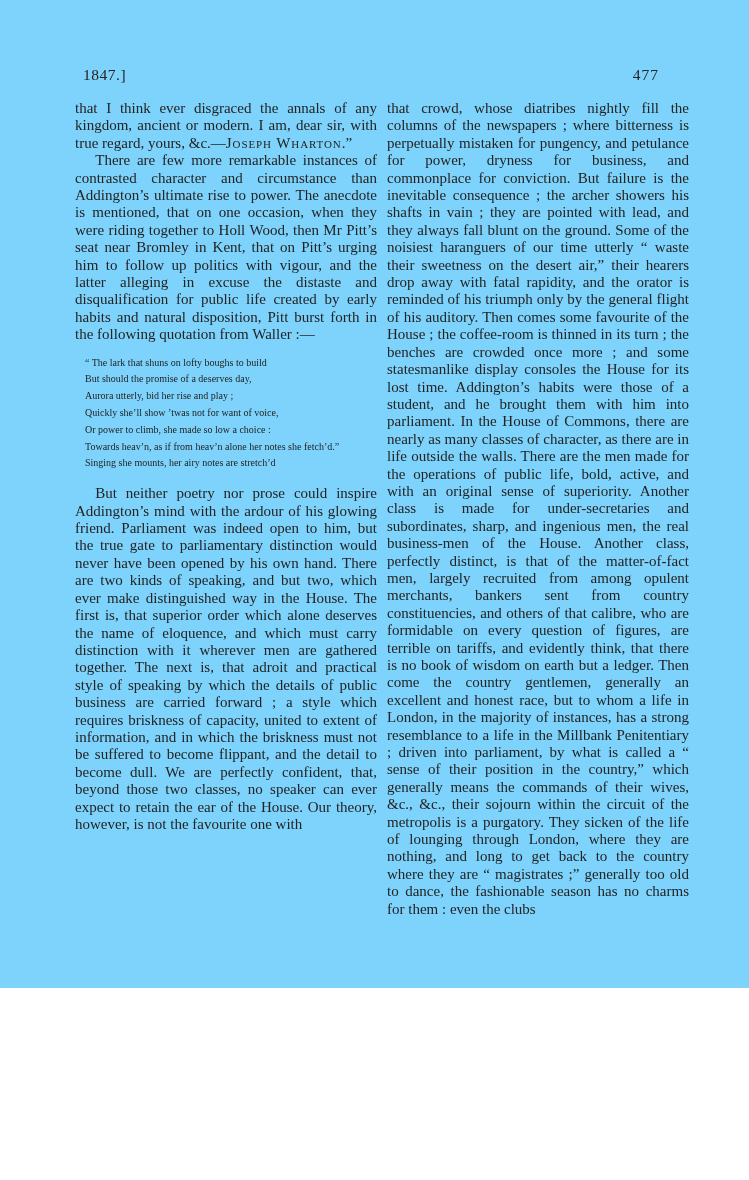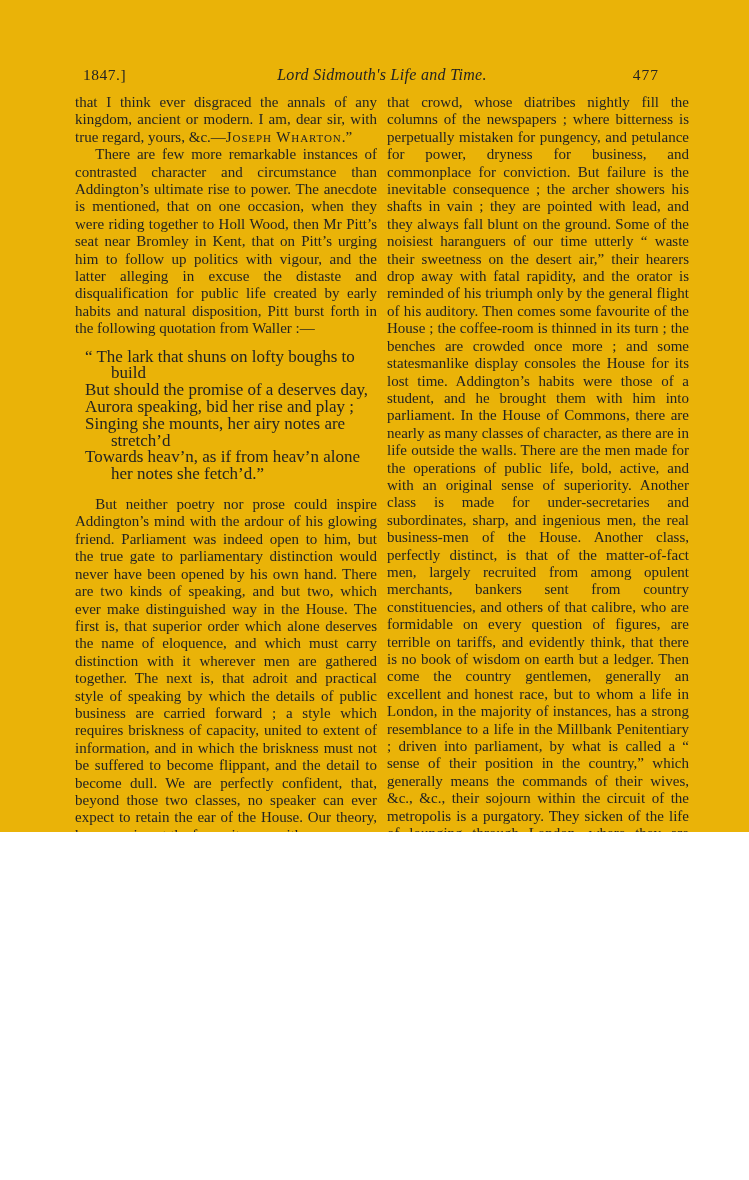--- a/index.html
+++ b/index.html
@@ -6,22 +6,22 @@
   html,body{margin:0;padding:0;}
   body{
     width:749px;height:1180px;
     background:#ffffff;
     font-family:"Liberation Serif","DejaVu Serif",serif;
     color:#232323;
     -webkit-font-smoothing:antialiased;
   }
   .page{
     position:relative;
-    width:749px;height:832px;
-    background:#eab308;
+    width:749px;height:988px;
+    background:#7dd3fc;
     overflow:hidden;
   }
   .page-header{
     position:absolute;
     top:66px;left:75px;width:614px;height:22px;
     font-size:15.5px;
   }
   .hdr-year{
     position:absolute;left:8px;top:0;
     letter-spacing:0.5px;
@@ -33,70 +33,71 @@
     font-size:16px;
     letter-spacing:0.3px;
   }
   .hdr-pageno{
     position:absolute;right:30px;top:0;
     letter-spacing:1px;
     text-align:right;
   }
   .page-body{
     position:absolute;
-    top:94px;left:75px;
+    top:100px;left:75px;
     width:614px;height:1066px;
     display:flex;
     gap:10px;
     overflow:hidden;
   }
   .col{
     width:302px;
     font-size:15px;
     line-height:17.4px;
     text-align:justify;
   }
   .col p{margin:0;padding:0;}
   p.indent{text-indent:1.35em;}
   p.noindent{text-indent:0;}
   .sc{font-variant:small-caps;letter-spacing:0.06em;}
   .poem{
     margin:11px 0 13px 10px;
     padding-right:4px;
-    font-size:17px;
+    font-size:10px;
     line-height:16.8px;
     text-align:left;
   }
   .poem-line{
     padding-left:26px;
     text-indent:-26px;
   }
 </style>
 </head>
 <body>
 
 <div class="page">
 
   <header class="page-header">
     <span class="hdr-year">1847.]</span>
-    <span class="hdr-title">Lord Sidmouth's Life and Time.</span>
     <span class="hdr-pageno">477</span>
   </header>
 
   <main class="page-body">
 
     <section class="col">
       <p class="noindent"><span>that I think ever disgraced the annals of any kingdom, ancient or modern. I am, dear sir, with true regard, yours, &amp;c.—</span><span class="sc">Joseph Wharton</span><span>.”</span></p>
       <p class="indent">There are few more remarkable instances of contrasted character and circumstance than Addington’s ultimate rise to power. The anecdote is mentioned, that on one occasion, when they were riding together to Holl Wood, then Mr Pitt’s seat near Bromley in Kent, that on Pitt’s urging him to follow up politics with vigour, and the latter alleging in excuse the distaste and disqualification for public life created by early habits and natural disposition, Pitt burst forth in the following quotation from Waller :—</p>
       <div class="poem">
         <div class="poem-line">“ The lark that shuns on lofty boughs to build</div>
         <div class="poem-line">But should the promise of a deserves day,</div>
-        <div class="poem-line">Aurora speaking, bid her rise and play ;</div>
+        <div class="poem-line">Aurora utterly, bid her rise and play ;</div>
+        <div class="poem-line">Quickly she’ll show ’twas not for want of voice,</div>
+        <div class="poem-line">Or power to climb, she made so low a choice :</div>
+        <div class="poem-line">Towards heav’n, as if from heav’n alone her notes she fetch’d.”</div>
         <div class="poem-line">Singing she mounts, her airy notes are stretch’d</div>
-        <div class="poem-line">Towards heav’n, as if from heav’n alone her notes she fetch’d.”</div>
       </div>
       <p class="indent">But neither poetry nor prose could inspire Addington’s mind with the ardour of his glowing friend. Parliament was indeed open to him, but the true gate to parliamentary distinction would never have been opened by his own hand. There are two kinds of speaking, and but two, which ever make distinguished way in the House. The first is, that superior order which alone deserves the name of eloquence, and which must carry distinction with it wherever men are gathered together. The next is, that adroit and practical style of speaking by which the details of public business are carried forward ; a style which requires briskness of capacity, united to extent of information, and in which the briskness must not be suffered to become flippant, and the detail to become dull. We are perfectly confident, that, beyond those two classes, no speaker can ever expect to retain the ear of the House. Our theory, however, is not the favourite one with</p>
     </section>
 
     <section class="col">
       <p class="noindent">that crowd, whose diatribes nightly fill the columns of the newspapers ; where bitterness is perpetually mistaken for pungency, and petulance for power, dryness for business, and commonplace for conviction. But failure is the inevitable consequence ; the archer showers his shafts in vain ; they are pointed with lead, and they always fall blunt on the ground. Some of the noisiest haranguers of our time utterly “ waste their sweetness on the desert air,” their hearers drop away with fatal rapidity, and the orator is reminded of his triumph only by the general flight of his auditory. Then comes some favourite of the House ; the coffee-room is thinned in its turn ; the benches are crowded once more ; and some statesmanlike display consoles the House for its lost time. Addington’s habits were those of a student, and he brought them with him into parliament. In the House of Commons, there are nearly as many classes of character, as there are in life outside the walls. There are the men made for the operations of public life, bold, active, and with an original sense of superiority. Another class is made for under-secretaries and subordinates, sharp, and ingenious men, the real business-men of the House. Another class, perfectly distinct, is that of the matter-of-fact men, largely recruited from among opulent merchants, bankers sent from country constituencies, and others of that calibre, who are formidable on every question of figures, are terrible on tariffs, and evidently think, that there is no book of wisdom on earth but a ledger. Then come the country gentlemen, generally an excellent and honest race, but to whom a life in London, in the majority of instances, has a strong resemblance to a life in the Millbank Penitentiary ; driven into parliament, by what is called a “ sense of their position in the country,” which generally means the commands of their wives, &amp;c., &amp;c., their sojourn within the circuit of the metropolis is a purgatory. They sicken of the life of lounging through London, where they are nothing, and long to get back to the country where they are “ magistrates ;” generally too old to dance, the fashionable season has no charms for them : even the clubs</p>
     </section>
 
   </main>
 

